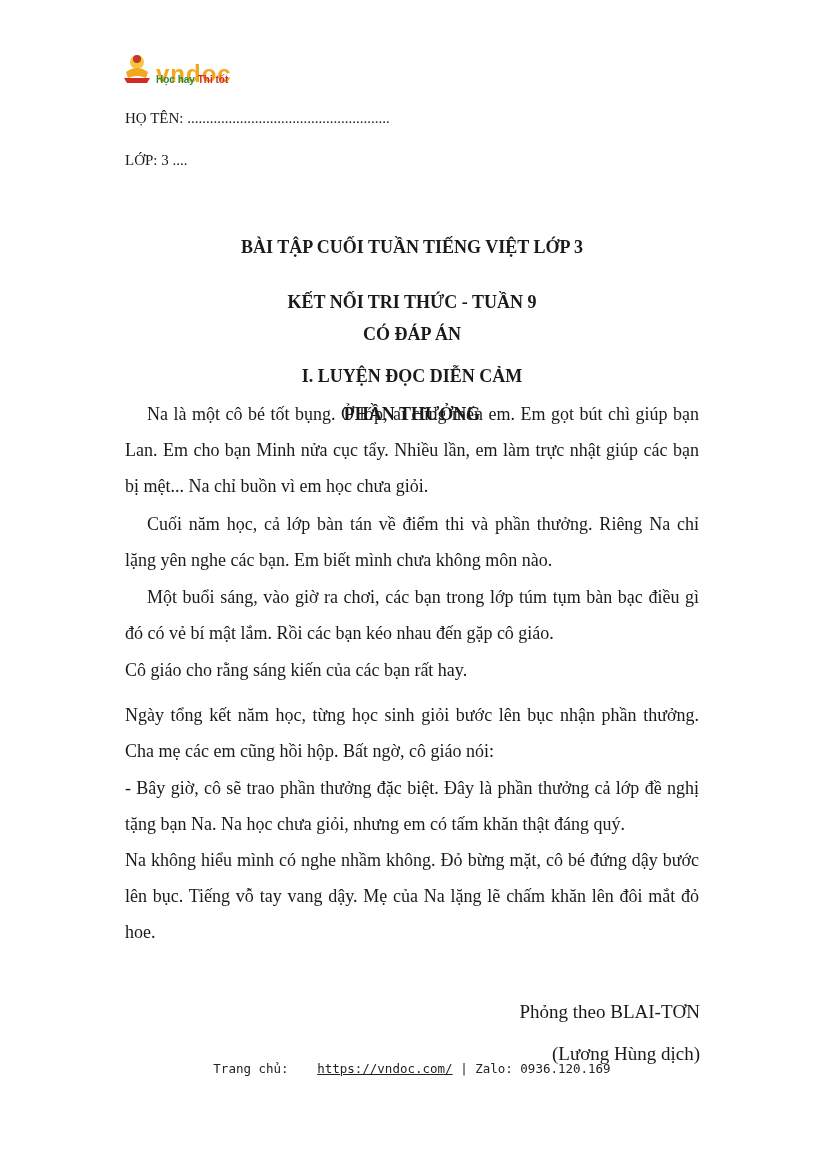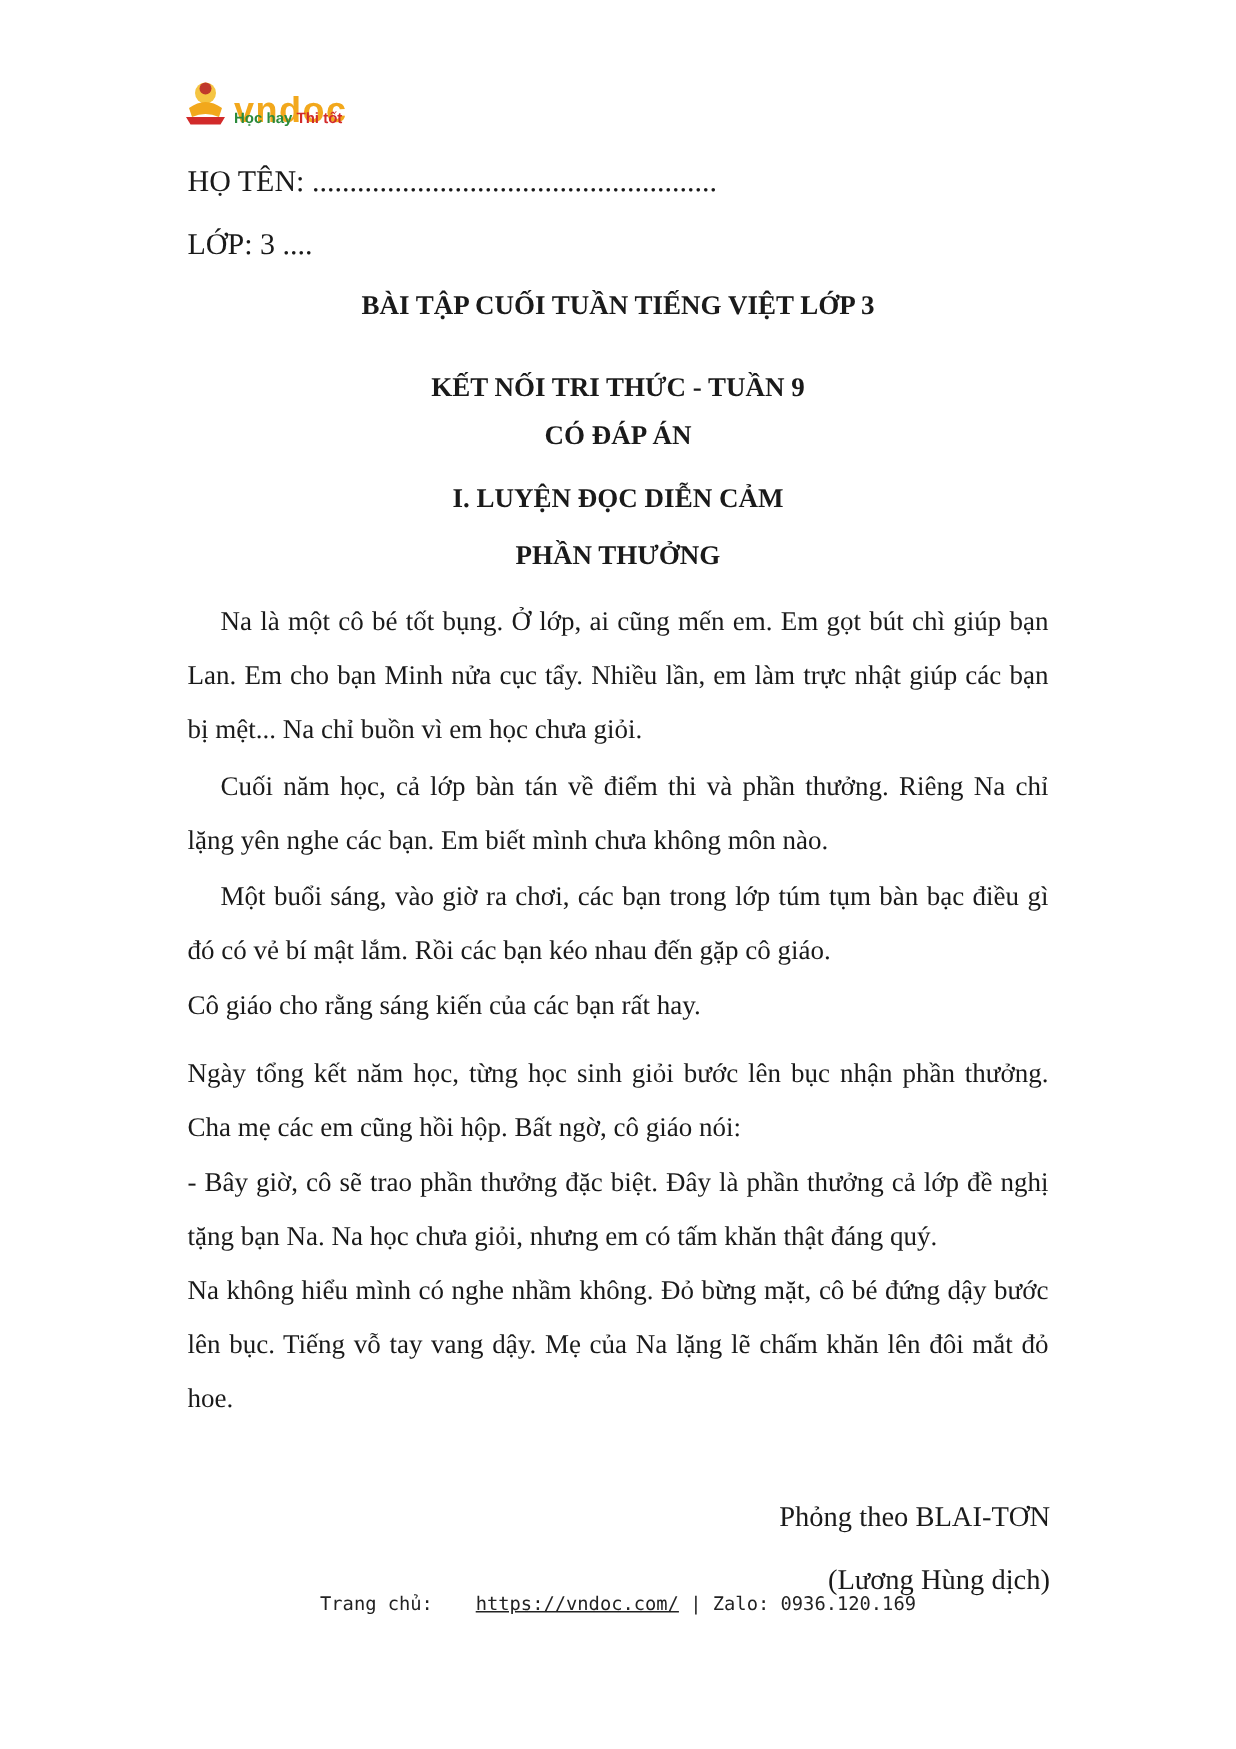--- a/index.html
+++ b/index.html
@@ -3,22 +3,22 @@
   <meta charset="utf-8">
   <style>
     html, body { margin: 0; padding: 0; background: #ffffff; }
     body { width: 824px; height: 1166px; position: relative; overflow: hidden; font-family: "Liberation Serif", serif; color: #1a1a1a; }
     .logo { position: absolute; left: 118px; top: 46px; width: 140px; height: 44px; }
     .logo-mascot { position: absolute; left: 4px; top: 6px; width: 30px; height: 32px; }
     .logo-word { position: absolute; left: 38px; top: 14px; font-family: "Liberation Sans", sans-serif; font-weight: bold; font-size: 24px; color: #f2a81c; letter-spacing: 1px; }
     .logo-tag { position: absolute; left: 38px; top: 28px; font-family: "Liberation Sans", sans-serif; font-weight: bold; font-size: 10px; white-space: nowrap; }
     .logo-tag .g { color: #2a8a3c; }
     .logo-tag .r { color: #d22a2a; }
-    .line { position: absolute; left: 125px; font-size: 20px; white-space: nowrap; }
-    .title { position: absolute; left: 0; width: 824px; text-align: center; font-weight: bold; font-size: 18px; white-space: nowrap; }
+    .line { position: absolute; left: 125px; font-size: 15px; white-space: nowrap; }
+    .title { position: absolute; left: 0; width: 824px; text-align: center; font-weight: bold; font-size: 18px; white-space: nowrap; margin-top: 44px; }
     .para { position: absolute; left: 125px; width: 574px; font-size: 18px; line-height: 36px; text-align: justify; }
     .indent { text-indent: 22px; }
     .right { position: absolute; right: 124px; font-size: 19px; white-space: nowrap; text-align: right; margin-top: 41px; }
     .footer { position: absolute; top: 1061px; left: 0; width: 824px; text-align: center; font-family: "DejaVu Sans Mono", monospace; font-size: 12.5px; color: #222; }
     .footer a { color: #222; text-decoration: underline; padding-left: 21px; }
   </style>
 </head>
 <body>
 
 <div class="logo">

